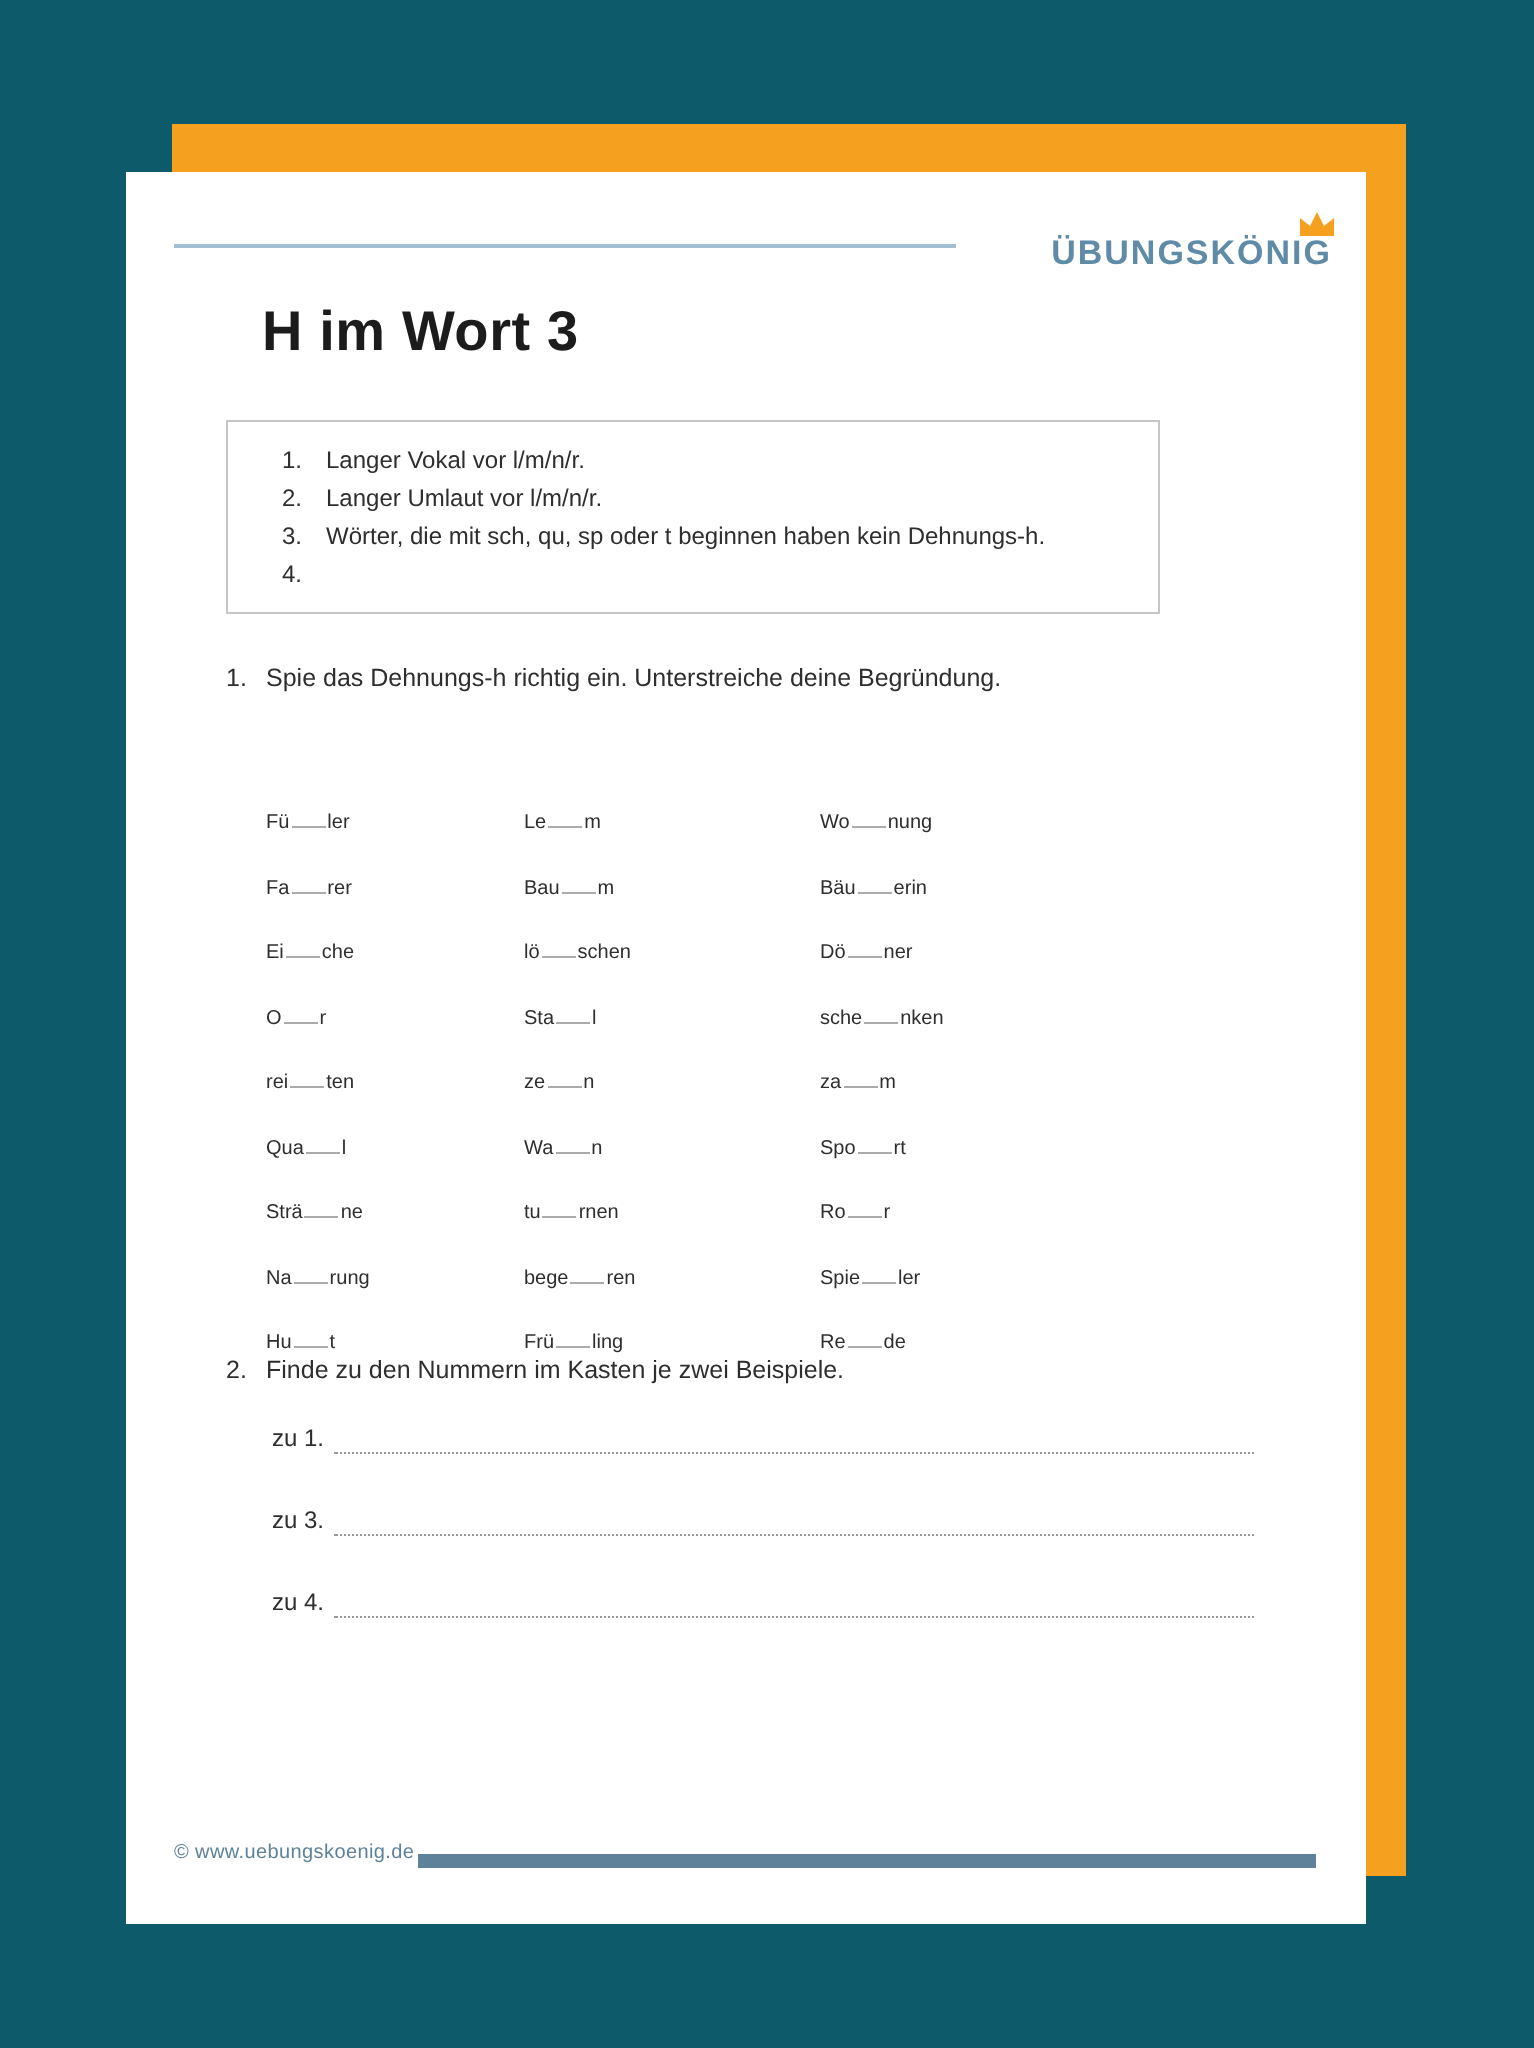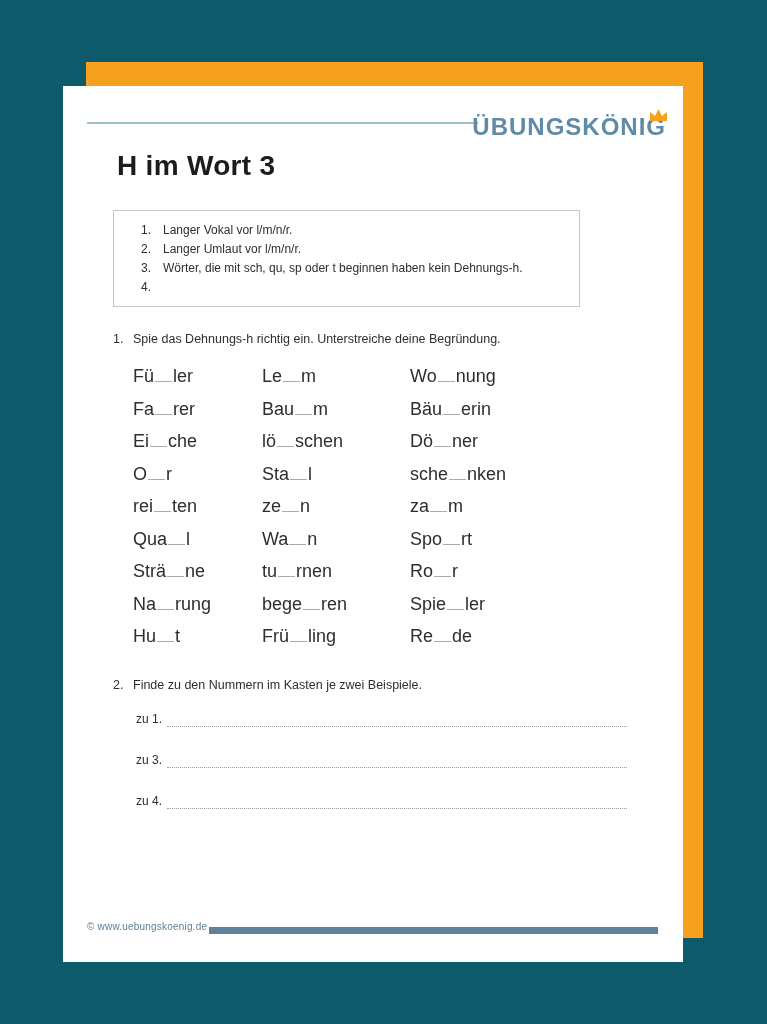--- a/index.html
+++ b/index.html
@@ -14,32 +14,32 @@
     --body-ink:#2e2e2e;
     --dotted:#9a9a9a;
   }
   *{margin:0;padding:0;box-sizing:border-box;}
   html,body{width:767px;height:1024px;}
   body{font-family:"Liberation Sans","DejaVu Sans",sans-serif;background:var(--bg);overflow:hidden;}
   .canvas{position:relative;width:767px;height:1024px;background:var(--bg);}
   .orange-sheet{position:absolute;left:86px;top:62px;width:617px;height:876px;background:var(--orange);}
   .page{position:absolute;left:63px;top:86px;width:620px;height:876px;background:#ffffff;}
   .header-rule{position:absolute;left:24px;top:36px;width:391px;height:2px;background:var(--header-line);}
-  .logo{position:absolute;top:30px;right:17px;color:var(--logo-blue);font-weight:bold;font-size:24px;letter-spacing:1px;line-height:22px;}
+  .logo{position:absolute;top:30px;right:17px;color:var(--logo-blue);font-weight:bold;font-size:17px;letter-spacing:1px;line-height:22px;}
   .crown{position:absolute;top:-13px;right:-3px;width:21px;height:14px;}
-  .page-title{position:absolute;left:54px;top:64px;font-size:28px;font-weight:bold;color:var(--ink);letter-spacing:0.3px;}
+  .page-title{position:absolute;left:68px;top:64px;font-size:28px;font-weight:bold;color:var(--ink);letter-spacing:0.3px;}
   .rules-box{position:absolute;left:50px;top:124px;width:467px;height:97px;border:1px solid var(--box-border);padding:10px 8px 0 27px;}
   .rule-item{display:flex;font-size:12px;line-height:19px;color:var(--body-ink);}
   .rule-num{width:22px;flex:none;}
   .ex-heading{position:absolute;display:flex;font-size:12.5px;color:var(--body-ink);}
   .ex1-heading{left:50px;top:246px;}
   .ex2-heading{left:50px;top:592px;}
   .ex-num{width:20px;flex:none;}
   .word-grid{position:absolute;left:70px;top:280px;width:500px;display:grid;grid-template-columns:129px 148px 1fr;grid-auto-rows:32.5px;align-items:start;}
-  .word-cell{font-size:18px;color:var(--body-ink);white-space:nowrap;}
+  .word-cell{font-size:10px;color:var(--body-ink);white-space:nowrap;margin-top:35px;}
   .blank{display:inline-block;width:17px;height:13px;margin:0 1px;border-bottom:1.5px solid var(--blank-line);vertical-align:baseline;}
   .answer-lines{position:absolute;left:73px;top:625px;width:491px;}
   .zu-row{display:flex;height:16px;margin-bottom:25px;align-items:flex-end;}
   .zu-label{font-size:12px;color:var(--body-ink);margin-right:5px;line-height:16px;flex:none;}
   .zu-line{flex:1;border-bottom:1px dotted var(--dotted);height:14px;}
   .footer-copy{position:absolute;left:24px;top:835px;font-size:10px;color:var(--footer-bar);letter-spacing:0.2px;}
   .footer-bar{position:absolute;left:146px;top:841px;width:449px;height:7px;background:var(--footer-bar);}
 </style>
 </head>
 <body>

